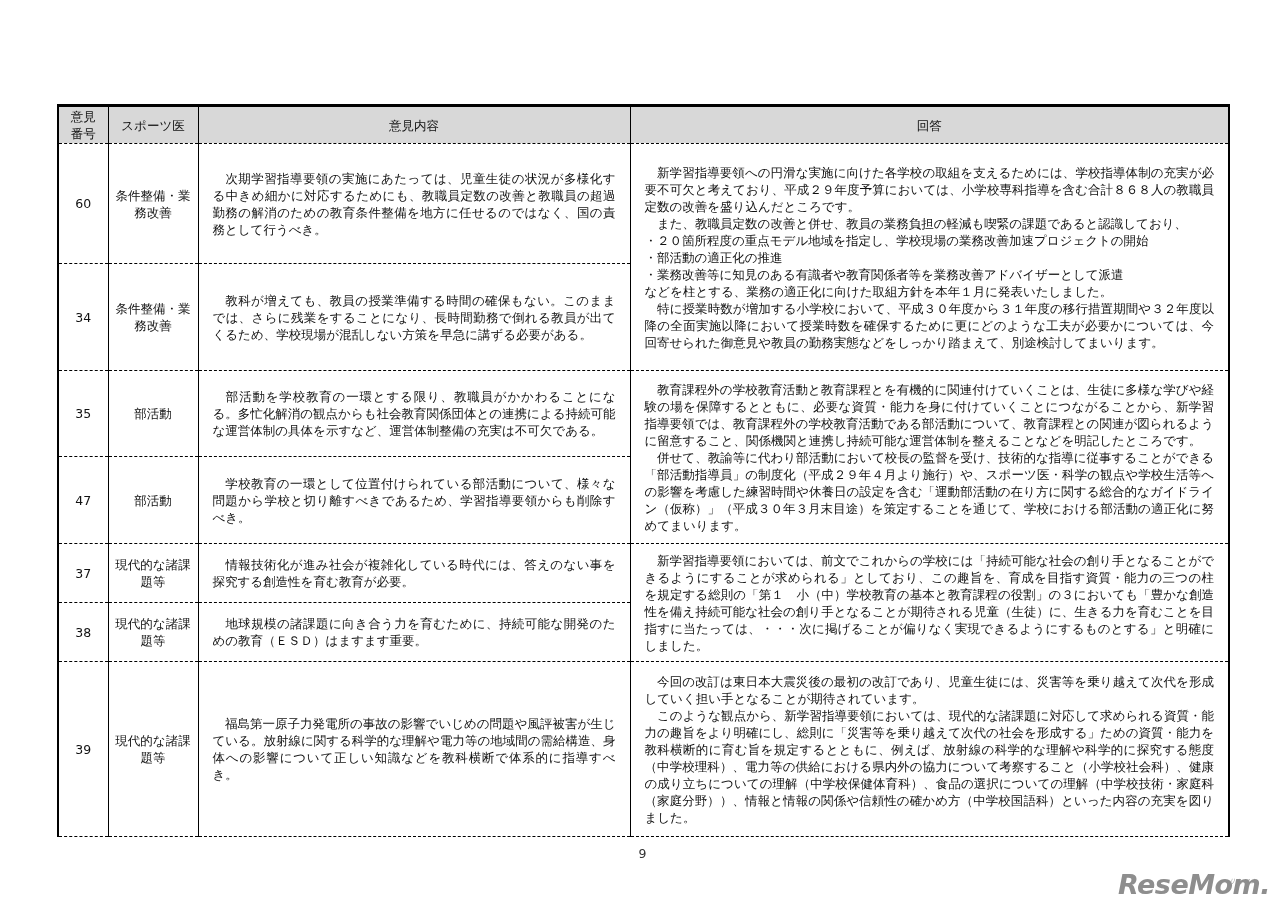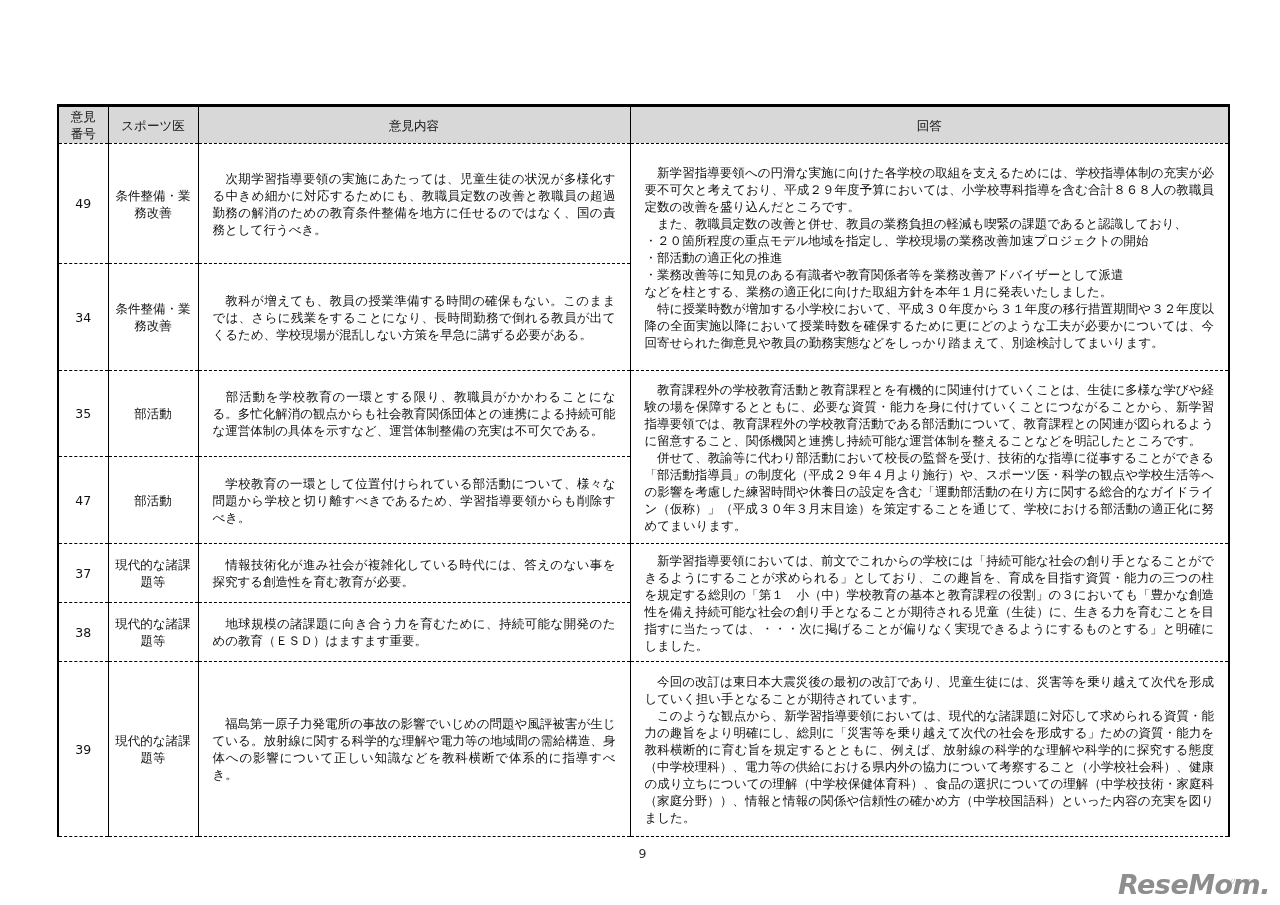--- a/index.html
+++ b/index.html
@@ -99,21 +99,21 @@
       <tr>
         <th>意見
 番号</th>
         <th>スポーツ医</th>
         <th>意見内容</th>
         <th>回答</th>
       </tr>
     </thead>
     <tbody>
       <tr class="h-r33">
-        <td class="cell-no">49</td>
+        <td class="cell-no">60</td>
         <td class="cell-section">条件整備・業務改善</td>
         <td class="cell-opinion">　次期学習指導要領の実施にあたっては、児童生徒の状況が多様化する中きめ細かに対応するためにも、教職員定数の改善と教職員の超過勤務の解消のための教育条件整備を地方に任せるのではなく、国の責務として行うべき。</td>
         <td class="cell-answer" rowspan="2">　新学習指導要領への円滑な実施に向けた各学校の取組を支えるためには、学校指導体制の充実が必要不可欠と考えており、平成２９年度予算においては、小学校専科指導を含む合計８６８人の教職員定数の改善を盛り込んだところです。
 　また、教職員定数の改善と併せ、教員の業務負担の軽減も喫緊の課題であると認識しており、
 ・２０箇所程度の重点モデル地域を指定し、学校現場の業務改善加速プロジェクトの開始
 ・部活動の適正化の推進
 ・業務改善等に知見のある有識者や教育関係者等を業務改善アドバイザーとして派遣
 などを柱とする、業務の適正化に向けた取組方針を本年１月に発表いたしました。
 　特に授業時数が増加する小学校において、平成３０年度から３１年度の移行措置期間や３２年度以降の全面実施以降において授業時数を確保するために更にどのような工夫が必要かについては、今回寄せられた御意見や教員の勤務実態などをしっかり踏まえて、別途検討してまいります。</td>
       </tr>

